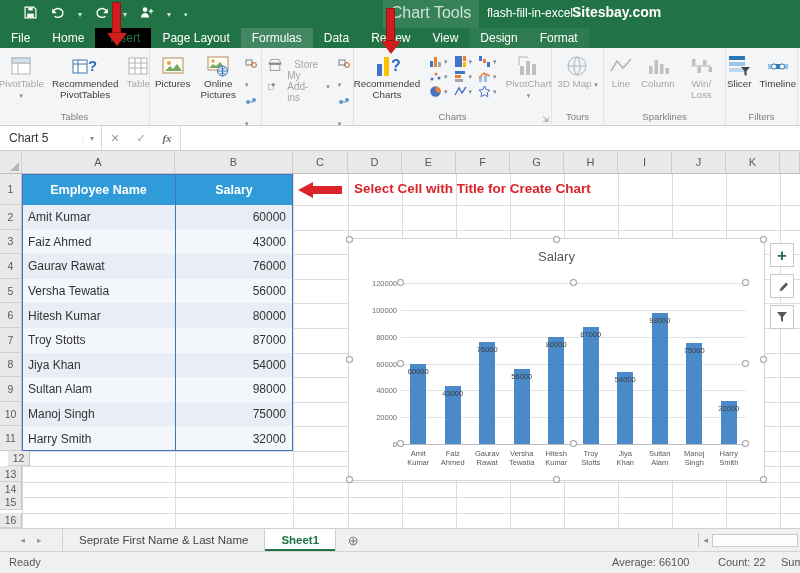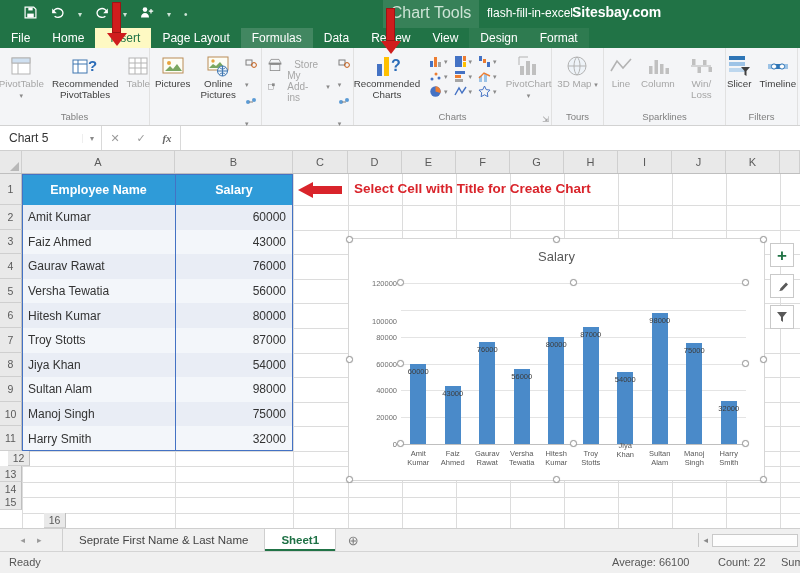--- a/index.html
+++ b/index.html
@@ -12,21 +12,21 @@
   #ctx-label { position:absolute; left:383px; top:4px; width:96px; text-align:center; font-size:16px; color:#cde4d6; }
   #qat { position:absolute; left:24px; top:0; height:28px; display:flex; align-items:center; gap:13px; }
   #qat .caret { color:#cde4d6; font-size:8px; }
   #qat .dot { color:#cde4d6; font-size:10px; }
   #tb-filename { position:absolute; left:487px; top:6px; font-size:12px; color:#ffffff; }
   #tb-site { position:absolute; left:572px; top:4px; font-size:14px; font-weight:bold; color:#ffffff; }
 
   
   #tabrow { position:absolute; left:0; top:28px; width:800px; height:20px; background:#217346; display:flex; align-items:stretch; }
   .tab { padding:0 11px; font-size:12px; color:#fff; display:flex; align-items:center; cursor:default; }
-  .tab.active { background:#fef9c3; color:#217346;padding-left:15px; }
+  .tab.active { background:#000000; color:#217346;padding-left:15px; }
   .tab.hov { background:rgba(255,255,255,0.15); }
   .tab.ctx { background:rgba(255,255,255,0.06); }
   #tellme { display:flex; align-items:center; gap:6px; margin-left:14px; font-size:11.5px; color:#dcebe2; }
   #bulb { width:9px; height:9px; border:1.2px solid #dcebe2; border-radius:50%; position:relative; }
   #bulb:after { content:""; position:absolute; left:2.2px; top:8px; width:2.5px; height:2.5px; background:#dcebe2; }
 
   
   #ribbon { position:absolute; left:0; top:48px; width:800px; height:78px; background:#f4f5f7; border-bottom:1px solid #d2d2d2; display:flex; }
   .rgroup { position:relative; display:flex; flex-direction:column; border-right:1px solid #e1e1e1; }
   .rgroup-body { flex:1; display:flex; align-items:flex-start; justify-content:center; padding:3px 2px 0 2px; gap:2px; }
@@ -515,21 +515,21 @@
         <div class="rhd" style="top: 152.4px; height: 24.6px;">6</div>
         <div class="rhd" style="top: 177px; height: 24.6px;">7</div>
         <div class="rhd" style="top: 201.6px; height: 24.6px;">8</div>
         <div class="rhd" style="top: 226.2px; height: 24.6px;">9</div>
         <div class="rhd" style="top: 250.8px; height: 24.6px;">10</div>
         <div class="rhd" style="top: 275.4px; height: 24.6px;">11</div>
         <div class="rhd" style="top: 300px; height: 15.4px; margin-left: 8px;">12</div>
         <div class="rhd" style="top: 315.4px; height: 15.4px;">13</div>
         <div class="rhd" style="top: 330.8px; height: 15.4px;">14</div>
         <div class="rhd" style="top: 344px; height: 15.4px;">15</div>
-        <div class="rhd" style="top: 361.6px; height: 15.4px; margin-left: 44px;">16</div>
+        <div class="rhd" style="top: 361.6px; height: 15.4px;">16</div>
         <div class="tcell hd" style="left: 22px; width: 153px; top: 23px; height: 31px;">Employee Name</div>
         <div class="tcell hd" style="left: 175px; width: 118px; top: 23px; height: 31px;">Salary</div>
         <div class="tcell name" style="left: 22px; width: 153px; top: 54px; height: 24.6px; background: rgb(233, 237, 245);">Amit Kumar</div>
         <div class="tcell sal" style="left: 175px; width: 118px; top: 54px; height: 24.6px; background: rgb(233, 237, 245);">60000</div>
         <div class="tcell name" style="left: 22px; width: 153px; top: 78.6px; height: 24.6px; background: rgb(243, 246, 250);">Faiz Ahmed</div>
         <div class="tcell sal" style="left: 175px; width: 118px; top: 78.6px; height: 24.6px; background: rgb(243, 246, 250);">43000</div>
         <div class="tcell name" style="left: 22px; width: 153px; top: 103.2px; height: 24.6px; background: rgb(233, 237, 245);">Gaurav Rawat</div>
         <div class="tcell sal" style="left: 175px; width: 118px; top: 103.2px; height: 24.6px; background: rgb(233, 237, 245);">76000</div>
         <div class="tcell name" style="left: 22px; width: 153px; top: 127.8px; height: 24.6px; background: rgb(243, 246, 250);">Versha Tewatia</div>
         <div class="tcell sal" style="left: 175px; width: 118px; top: 127.8px; height: 24.6px; background: rgb(243, 246, 250);">56000</div>
@@ -556,21 +556,21 @@
           <div class="ytick" style="left: 8px; width: 40px; top: 201px;">0</div>
           <div class="cgrid" style="left: 52px; width: 345px; top: 178.167px;"></div>
           <div class="ytick" style="left: 8px; width: 40px; top: 174.167px;">20000</div>
           <div class="cgrid" style="left: 52px; width: 345px; top: 151.333px;"></div>
           <div class="ytick" style="left: 8px; width: 40px; top: 147.333px;">40000</div>
           <div class="cgrid" style="left: 52px; width: 345px; top: 124.5px;"></div>
           <div class="ytick" style="left: 8px; width: 40px; top: 120.5px;">60000</div>
           <div class="cgrid" style="left: 52px; width: 345px; top: 97.6667px;"></div>
           <div class="ytick" style="left: 8px; width: 40px; top: 93.6667px;">80000</div>
           <div class="cgrid" style="left: 52px; width: 345px; top: 70.8333px;"></div>
-          <div class="ytick" style="left: 8px; width: 40px; top: 66.8333px; margin-top: 11px;">100000</div>
+          <div class="ytick" style="left: 8px; width: 40px; top: 66.8333px;">100000</div>
           <div class="cgrid" style="left: 52px; width: 345px; top: 44px;"></div>
           <div class="ytick" style="left: 8px; width: 40px; top: 40px;">120000</div>
           <div class="bar" style="left: 61.25px; width: 16px; top: 124.5px; height: 80.5px; background: rgb(74, 138, 201);"></div>
           <div class="dlabel" style="left: 49.25px; width: 40px; top: 127.5px;">60000</div>
           <div class="xlabel" style="left: 52px; width: 34.5px; top: 210px;">Amit<br>Kumar</div>
           <div class="bar" style="left: 95.75px; width: 16px; top: 147.308px; height: 57.6917px; background: rgb(74, 138, 201);"></div>
           <div class="dlabel" style="left: 83.75px; width: 40px; top: 150.308px;">43000</div>
           <div class="xlabel" style="left: 86.5px; width: 34.5px; top: 210px; text-align: center;">Faiz<br>Ahmed</div>
           <div class="bar" style="left: 130.25px; width: 16px; top: 103.033px; height: 101.967px; background: rgb(74, 138, 201);"></div>
           <div class="dlabel" style="left: 118.25px; width: 40px; top: 106.033px;">76000</div>
@@ -579,21 +579,21 @@
           <div class="dlabel" style="left: 152.75px; width: 40px; top: 132.867px;">56000</div>
           <div class="xlabel" style="left: 155.5px; width: 34.5px; top: 210px;">Versha<br>Tewatia</div>
           <div class="bar" style="left: 199.25px; width: 16px; top: 97.6667px; height: 107.333px; background: rgb(74, 138, 201);"></div>
           <div class="dlabel" style="left: 187.25px; width: 40px; top: 100.667px;">80000</div>
           <div class="xlabel" style="left: 190px; width: 34.5px; top: 210px;">Hitesh<br>Kumar</div>
           <div class="bar" style="left: 233.75px; width: 16px; top: 88.275px; height: 116.725px; background: rgb(74, 138, 201);"></div>
           <div class="dlabel" style="left: 221.75px; width: 40px; top: 91.275px;">87000</div>
           <div class="xlabel" style="left: 224.5px; width: 34.5px; top: 210px;">Troy<br>Stotts</div>
           <div class="bar" style="left: 268.25px; width: 16px; top: 132.55px; height: 72.45px; background: rgb(74, 138, 201);"></div>
           <div class="dlabel" style="left: 256.25px; width: 40px; top: 135.55px;">54000</div>
-          <div class="xlabel" style="left: 259px; width: 34.5px; top: 202px;">Jiya<br>Khan</div>
+          <div class="xlabel" style="left: 259px; width: 34.5px; top: 210px;">Jiya<br>Khan</div>
           <div class="bar" style="left: 302.75px; width: 16px; top: 73.5167px; height: 131.483px; background: rgb(74, 138, 201);"></div>
           <div class="dlabel" style="left: 290.75px; width: 40px; top: 76.5167px;">98000</div>
           <div class="xlabel" style="left: 293.5px; width: 34.5px; top: 210px;">Sultan<br>Alam</div>
           <div class="bar" style="left: 337.25px; width: 16px; top: 104.375px; height: 100.625px; background: rgb(74, 138, 201);"></div>
           <div class="dlabel" style="left: 325.25px; width: 40px; top: 107.375px;">75000</div>
           <div class="xlabel" style="left: 328px; width: 34.5px; top: 210px;">Manoj<br>Singh</div>
           <div class="bar" style="left: 371.75px; width: 16px; top: 162.067px; height: 42.9333px; background: rgb(74, 138, 201);"></div>
           <div class="dlabel" style="left: 359.75px; width: 40px; top: 165.067px;">32000</div>
           <div class="xlabel" style="left: 362.5px; width: 34.5px; top: 210px;">Harry<br>Smith</div>
           <div class="handle" style="left: -3px; top: -3px;"></div>

